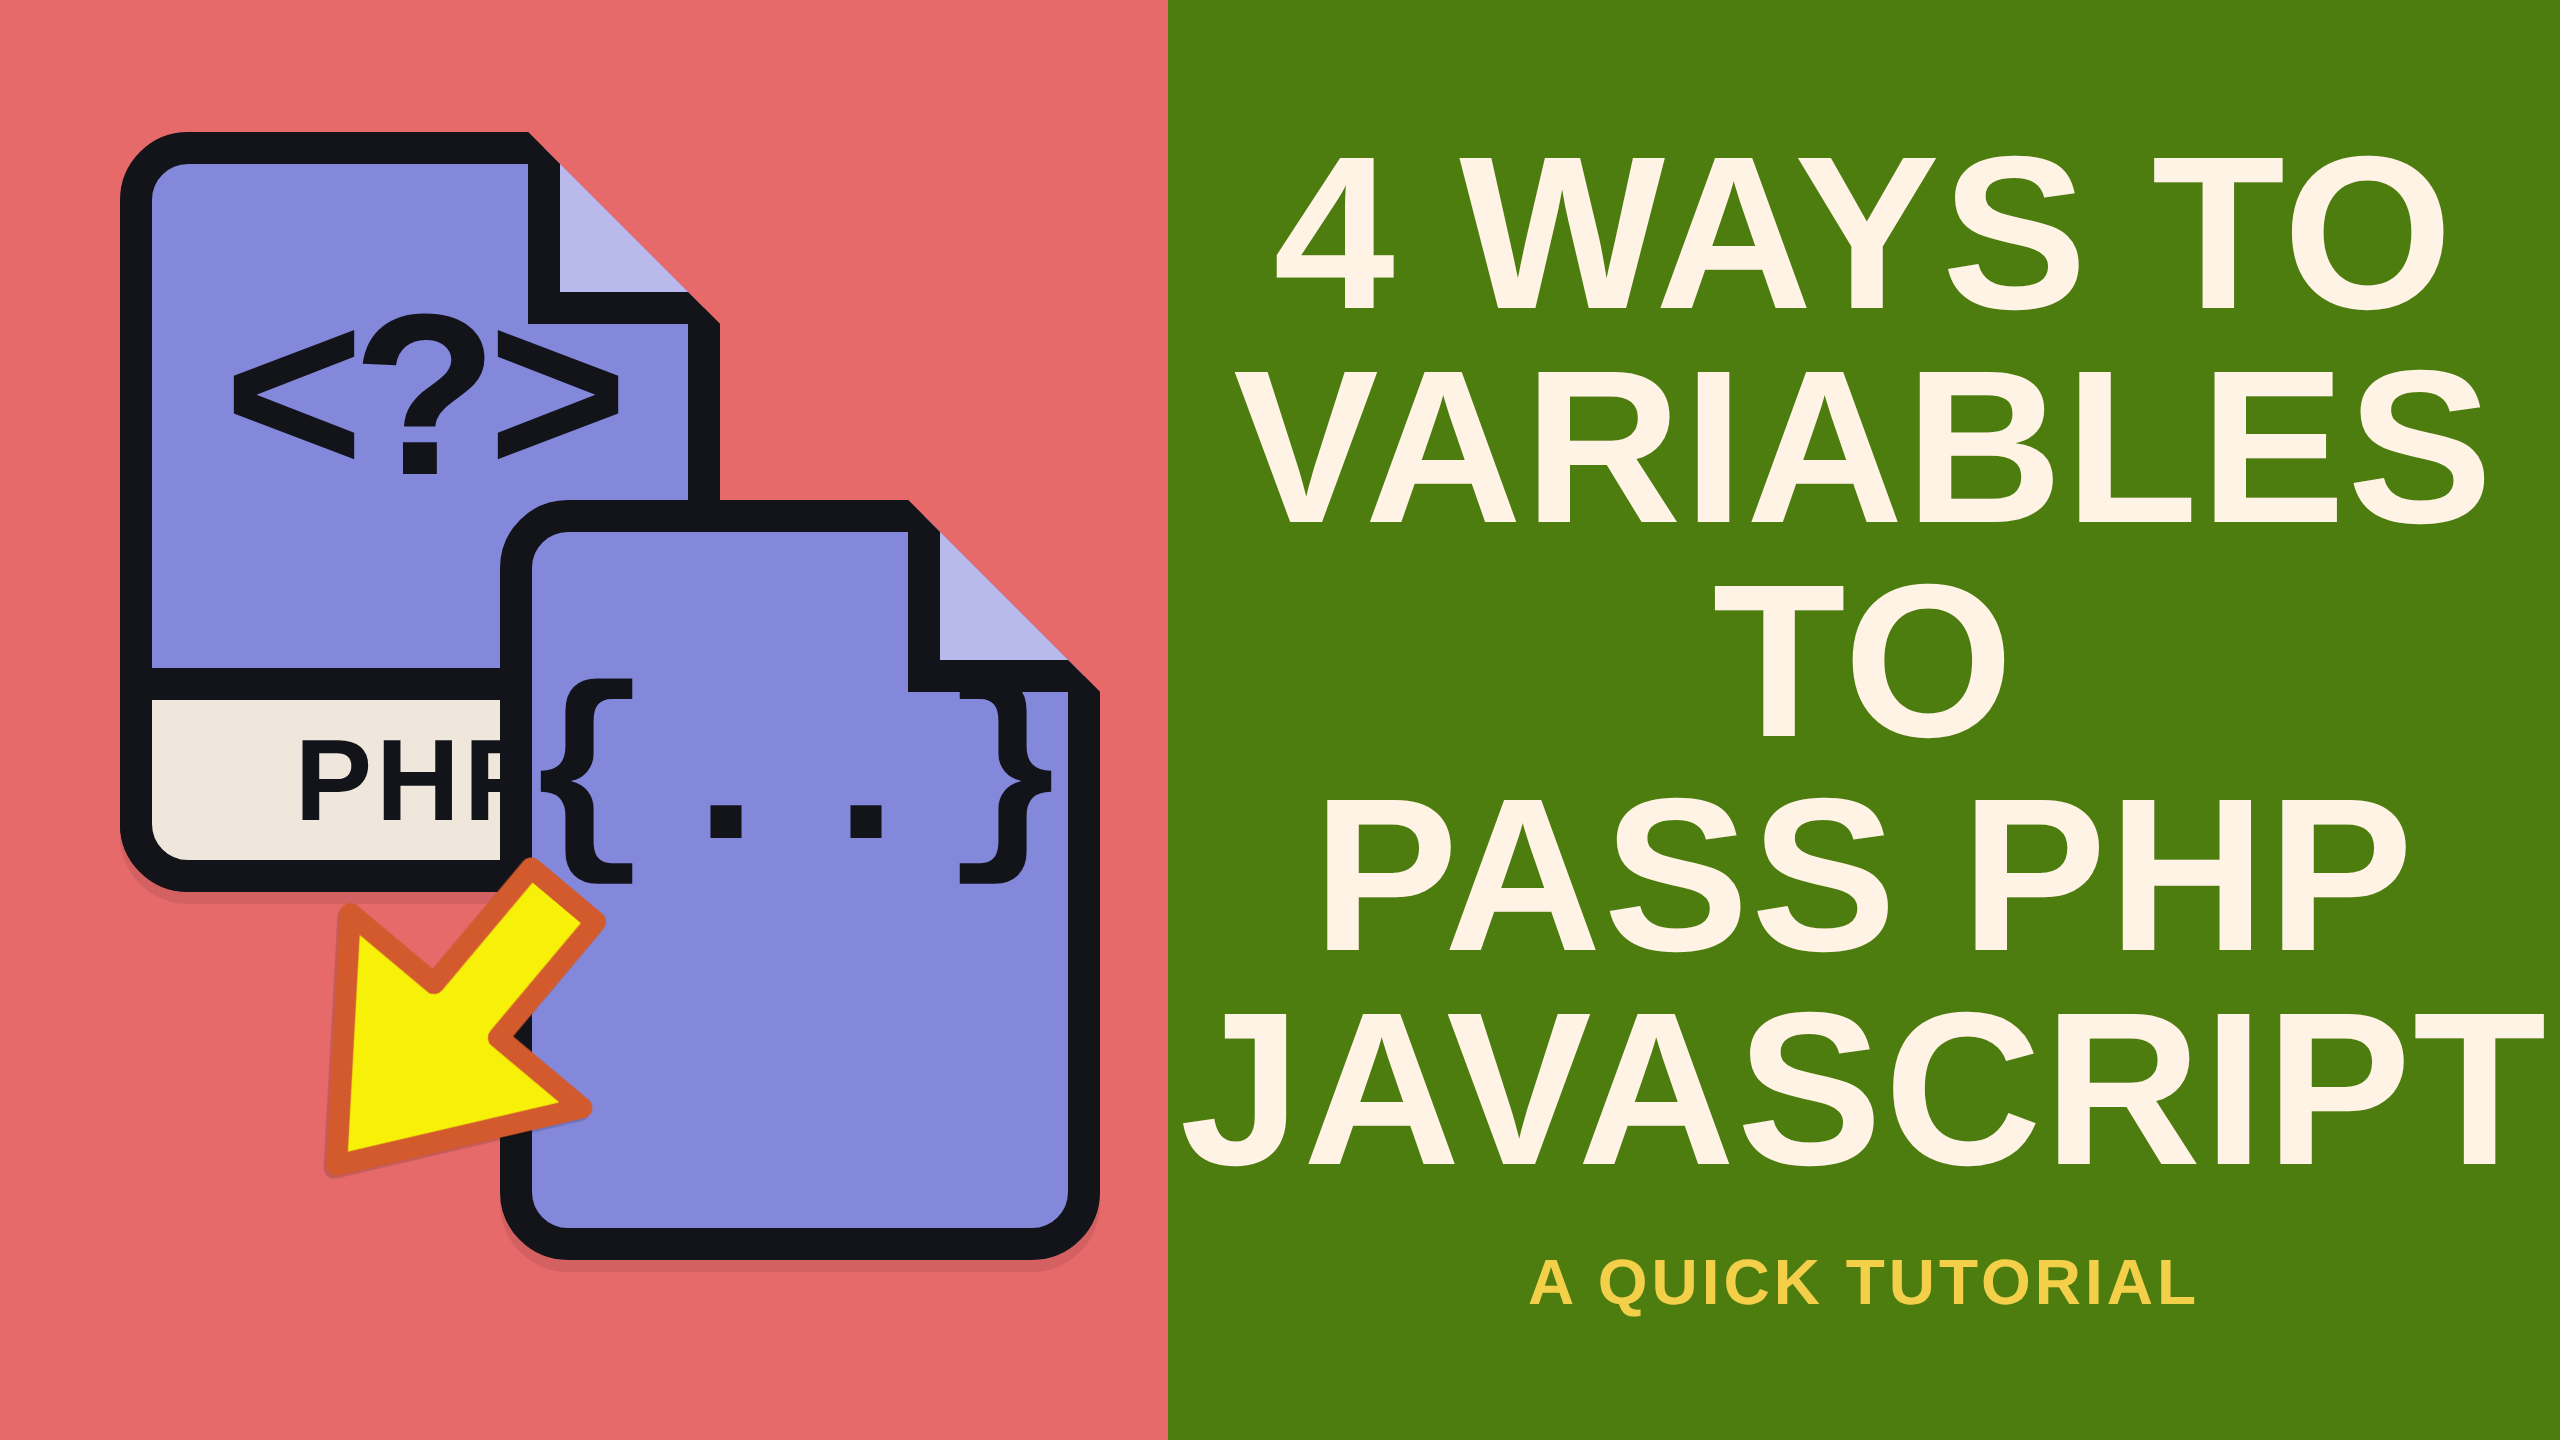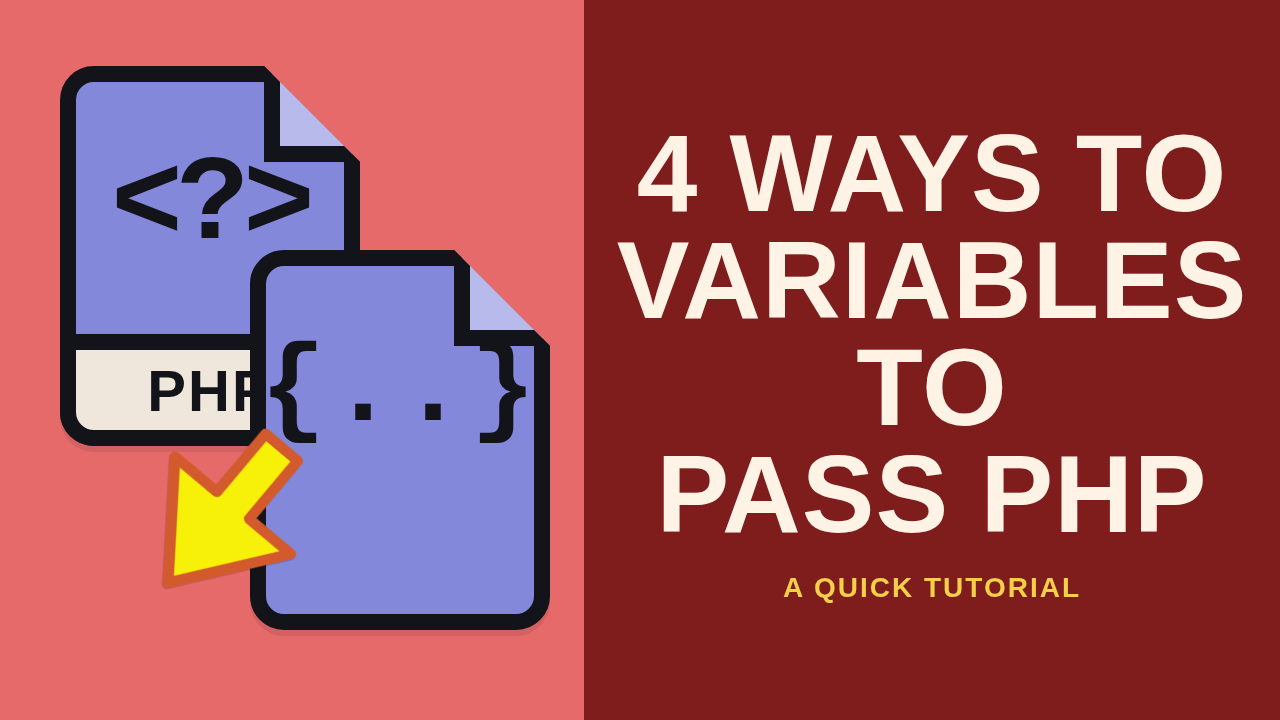--- a/index.html
+++ b/index.html
@@ -1,22 +1,22 @@
 <!DOCTYPE html>
 <html><head>
   <meta charset="utf-8">
   <style>
     * { margin:0; padding:0; box-sizing:border-box; }
     html,body { width:1280px; height:720px; overflow:hidden; font-family: Impact, "Arial Black", sans-serif; }
     .stage { display:flex; width:1280px; height:720px; }
     .left  { width:584px; height:720px; background:#e76a6a; position:relative; }
-    .right { width:696px; height:720px; background:#7f1d1d; position:relative; display:flex; flex-direction:column; align-items:center; justify-content:center; padding:48px 40px 44px 40px; text-align:center; }
+    .right { width:696px; height:720px; background:#4d7c0f; position:relative; display:flex; flex-direction:column; align-items:center; justify-content:center; padding:48px 40px 44px 40px; text-align:center; }
     .headline { color:#fff3e6; font-weight:900; letter-spacing:1px; line-height:0.98; font-size:109px; }
     .headline span { display:block; }
-    .sub { margin-top:24px; color:#f4d04a; font-weight:900; letter-spacing:2px; font-size:28px; }
+    .sub { margin-top:24px; color:#f4d04a; font-weight:900; letter-spacing:2px; font-size:32px; }
 
     
     .file {
       position:absolute;
       width:300px; height:380px;
       border:16px solid #13131a;
       border-radius:34px;
       background:#8388db;
       box-shadow: 0 6px 0 rgba(0,0,0,0.08);
     }
@@ -95,17 +95,18 @@
       </svg>
     </div>
 
   </div>
 
   <div class="right">
     <div class="headline">
       <span>4 WAYS TO</span>
       <span>VARIABLES TO</span>
       <span>PASS PHP</span>
+      <span>JAVASCRIPT</span>
     </div>
     <div class="sub">A QUICK TUTORIAL</div>
   </div>
 
 </div>
 
 </body></html>

